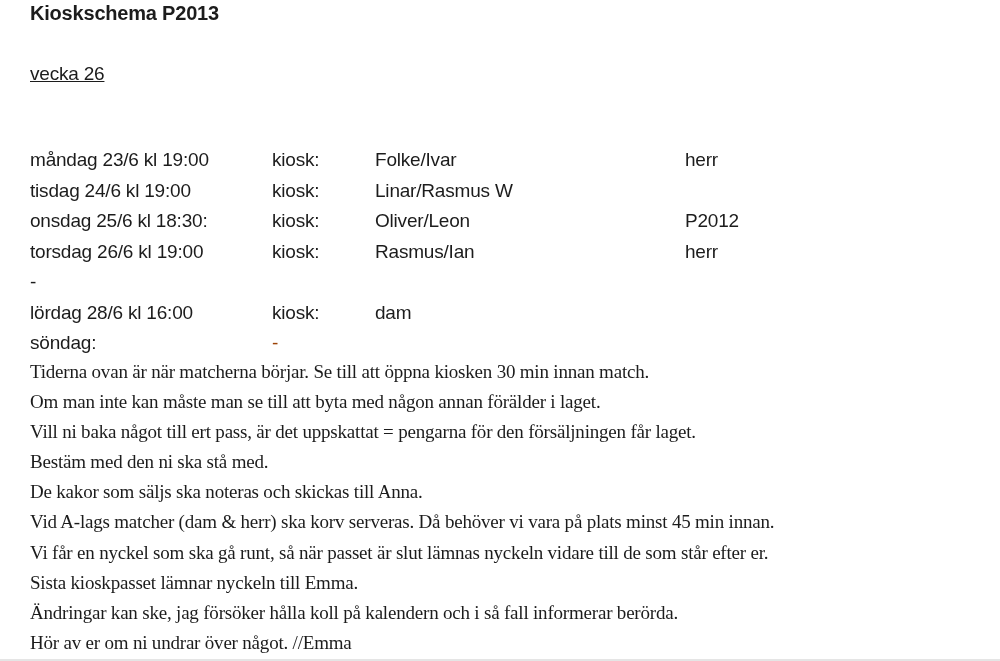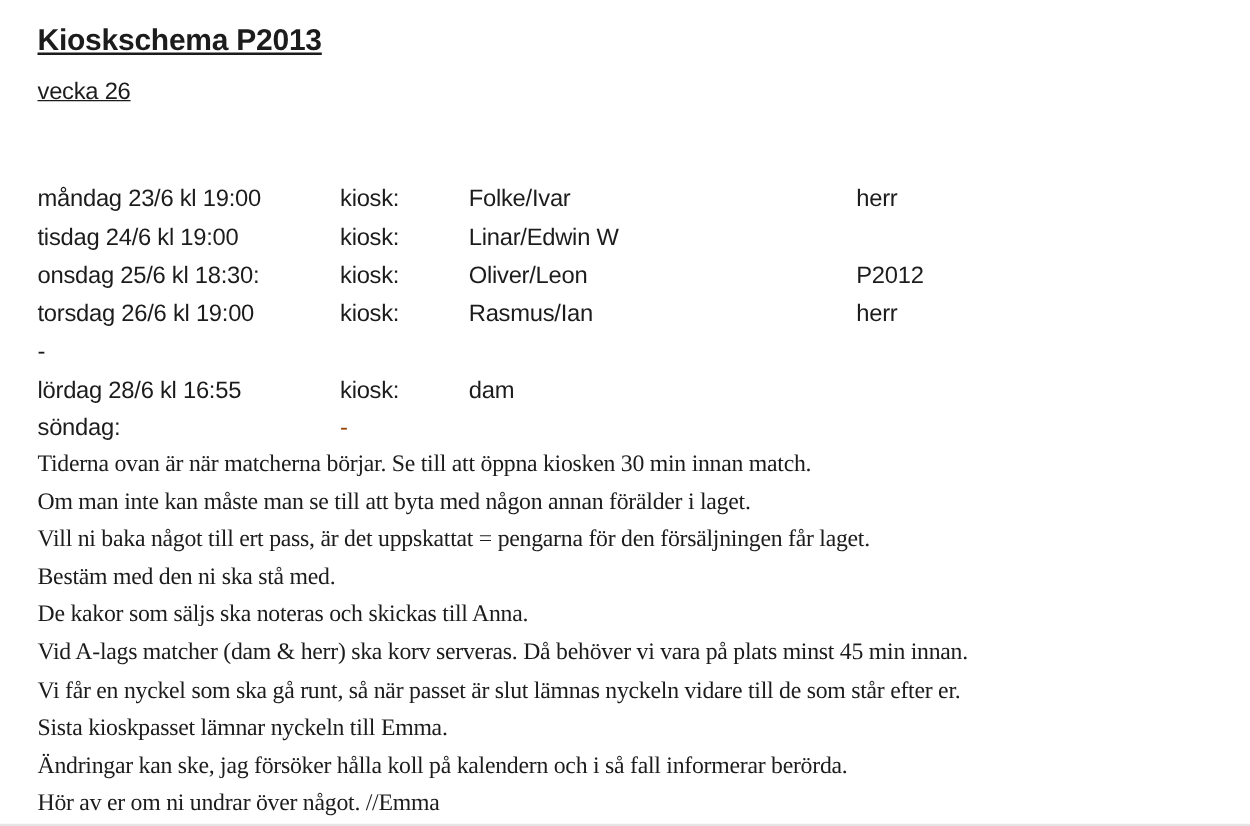--- a/index.html
+++ b/index.html
@@ -13,24 +13,23 @@
     height: 661px;
     background: #ffffff;
     overflow: hidden;
     font-family: "Liberation Sans", sans-serif;
     color: #1c1c1c;
     letter-spacing: -0.2px;
   }
   .title {
     position: absolute;
     left: 30px;
-    top: 20px;
-    font-size: 24px;
+    top: 0;
+    font-size: 20px;
     font-weight: bold;
-    text-decoration: underline;
     line-height: 26px;
   }
   .week {
     position: absolute;
     left: 30px;
     top: 62px;
     font-size: 19px;
     text-decoration: underline;
     line-height: 24px;
   }
@@ -88,41 +87,41 @@
   <div class="schedule">
     <div class="sched-row">
       <span class="cell">måndag 23/6 kl 19:00</span>
       <span class="cell">kiosk:</span>
       <span class="cell">Folke/Ivar</span>
       <span class="cell">herr</span>
     </div>
     <div class="sched-row">
       <span class="cell">tisdag 24/6 kl 19:00</span>
       <span class="cell">kiosk:</span>
-      <span class="cell">Linar/Edwin W</span>
+      <span class="cell">Linar/Rasmus W</span>
     </div>
     <div class="sched-row">
       <span class="cell">onsdag 25/6 kl 18:30:</span>
       <span class="cell">kiosk:</span>
       <span class="cell">Oliver/Leon</span>
       <span class="cell">P2012</span>
     </div>
     <div class="sched-row">
       <span class="cell">torsdag 26/6 kl 19:00</span>
       <span class="cell">kiosk:</span>
       <span class="cell">Rasmus/Ian</span>
       <span class="cell">herr</span>
     </div>
     <div class="sched-row">
       <span class="cell">-</span>
       <span class="cell"></span>
       <span class="cell"></span>
     </div>
     <div class="sched-row">
-      <span class="cell">lördag 28/6 kl 16:55</span>
+      <span class="cell">lördag 28/6 kl 16:00</span>
       <span class="cell">kiosk:</span>
       <span class="cell">dam</span>
     </div>
     <div class="sched-row">
       <span class="cell">söndag:</span>
       <span class="cell accent">-</span>
       <span class="cell"></span>
       <span class="cell"></span>
     </div>
   </div>

